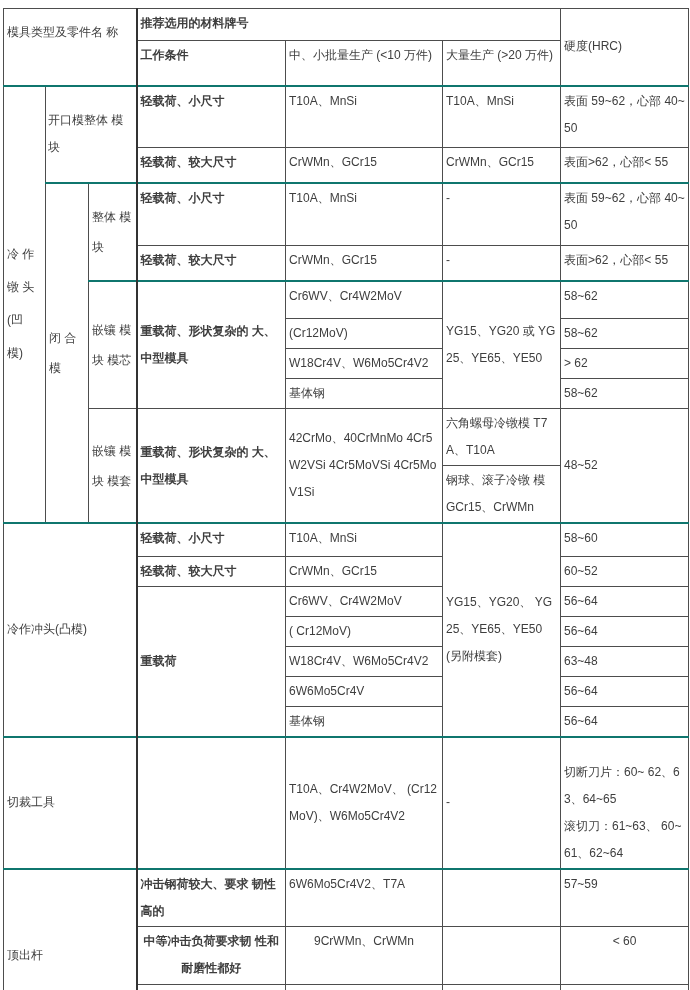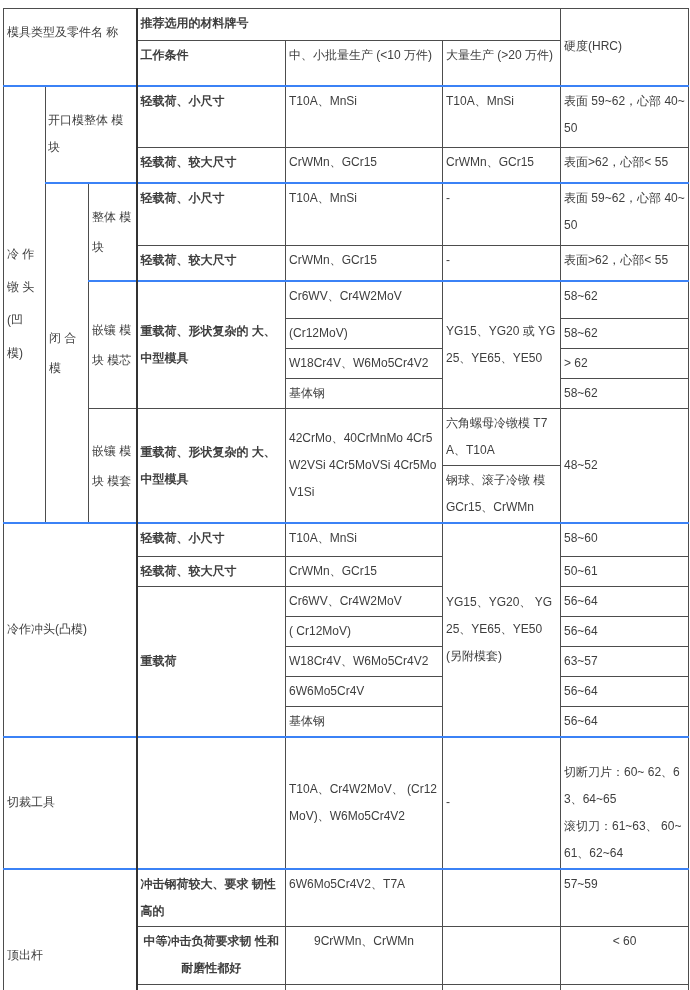--- a/index.html
+++ b/index.html
@@ -11,21 +11,21 @@
     font-size:12px;
     color:#3e3e3e;
     line-height:27px;
     padding:1px 3px 1px 3px;
     vertical-align:top;
     word-break:break-all;
     overflow:hidden;
   }
   td.mid{vertical-align:middle;}
   td.top-label{vertical-align:top;padding-top:10px;}
-  tr.sec > td{border-top:2px solid #3b82f6;}
+  tr.sec > td{border-top:2px solid #0f766e;}
   td.thickL{border-left:2px solid #333;font-weight:bold;}
   table{border:1px solid #4d4d4d;border-bottom:2px solid #333;}
   .ln{display:block;line-height:33px;}
   .ln2{display:block;line-height:30px;}
   .para{display:block;}
   
   tr.h1{height:32px;margin-left:20px;} tr.h2{height:45px;}
   tr.r1{height:62px;} tr.r2{height:35px;} tr.r3{height:63px;} tr.r4{height:35px;}
   tr.r5{height:38px;} tr.r6{height:29px;} tr.r7{height:29px;} tr.r8{height:26px;}
   tr.r9{height:56px;} tr.r10{height:57px;}
@@ -145,34 +145,34 @@
     <td>T10A、MnSi</td>
     <td rowspan="7" class="mid">
       <span class="para">YG15、YG20、 YG25、YE65、YE50</span>
       <span class="para">(另附模套)</span>
     </td>
     <td>58~60</td>
   </tr>
   <tr class="r12">
     <td class="thickL">轻载荷、较大尺寸</td>
     <td>CrWMn、GCr15</td>
-    <td>50~61</td>
+    <td>60~52</td>
   </tr>
   <tr class="r13">
     <td rowspan="5" class="mid thickL">重载荷</td>
     <td>Cr6WV、Cr4W2MoV</td>
     <td>56~64</td>
   </tr>
   <tr class="r14">
     <td>( Cr12MoV)</td>
     <td>56~64</td>
   </tr>
   <tr class="r15">
     <td>W18Cr4V、W6Mo5Cr4V2</td>
-    <td>63~57</td>
+    <td>63~48</td>
   </tr>
   <tr class="r16">
     <td>6W6Mo5Cr4V</td>
     <td>56~64</td>
   </tr>
   <tr class="r17">
     <td>基体钢</td>
     <td>56~64</td>
   </tr>
 

